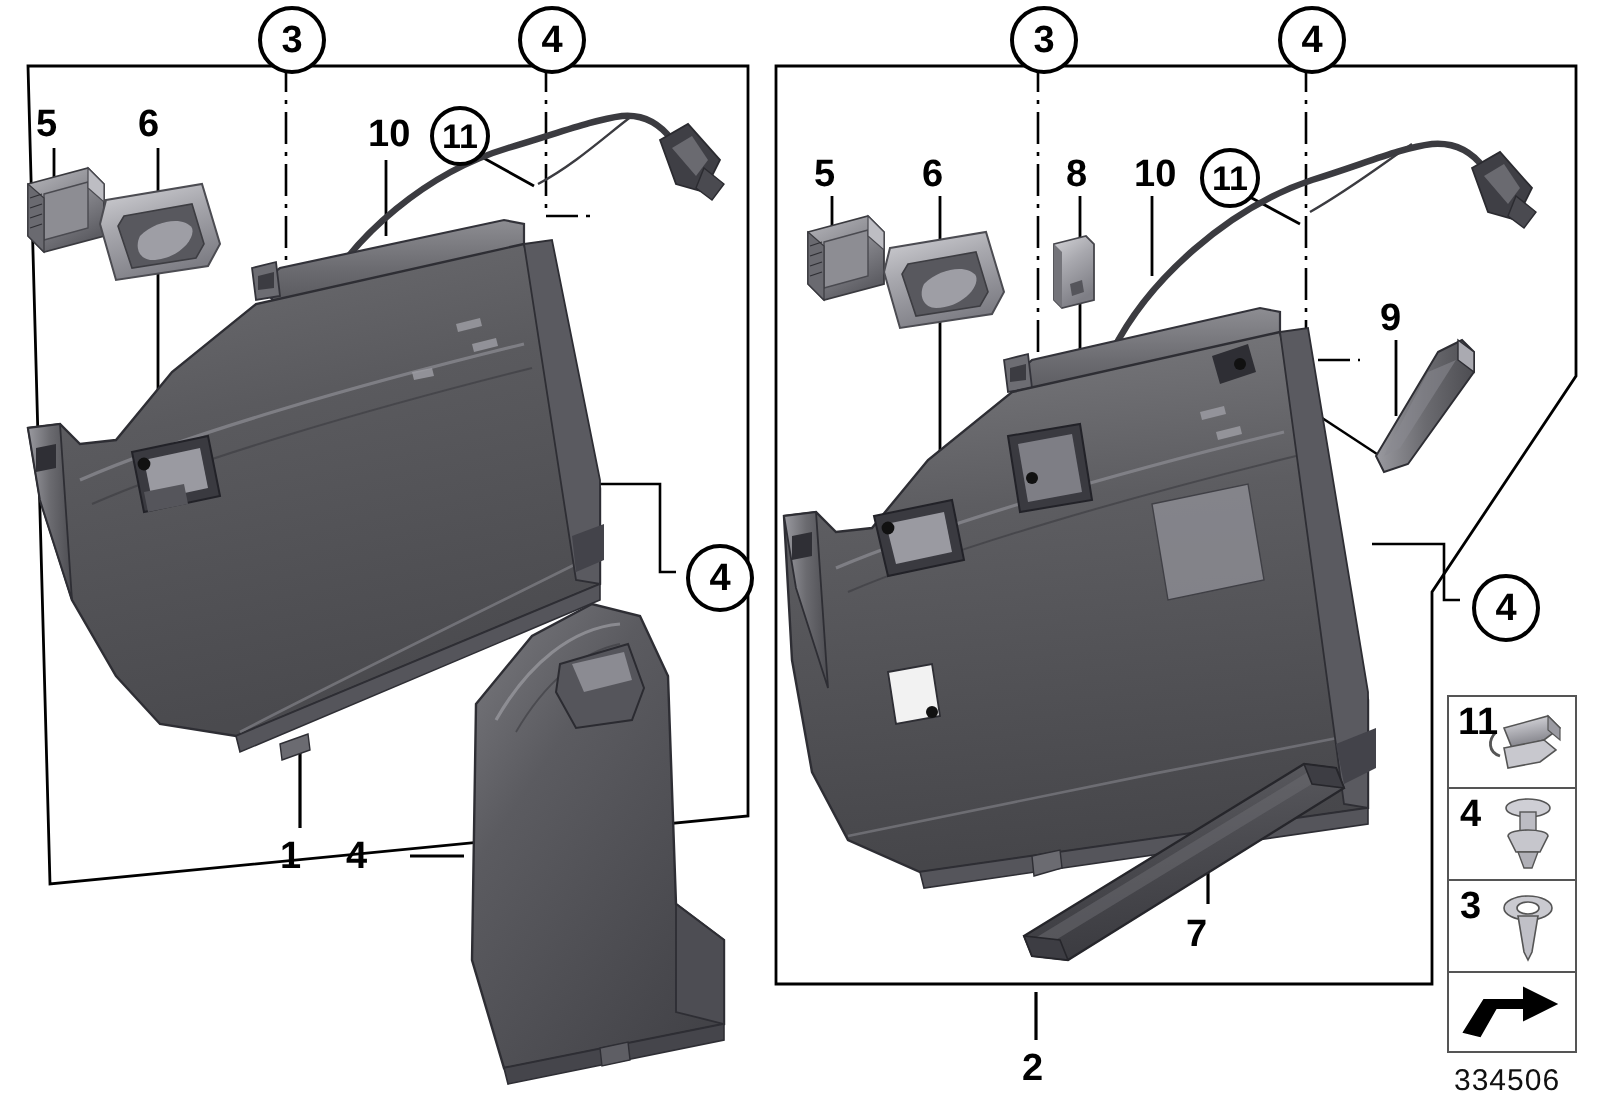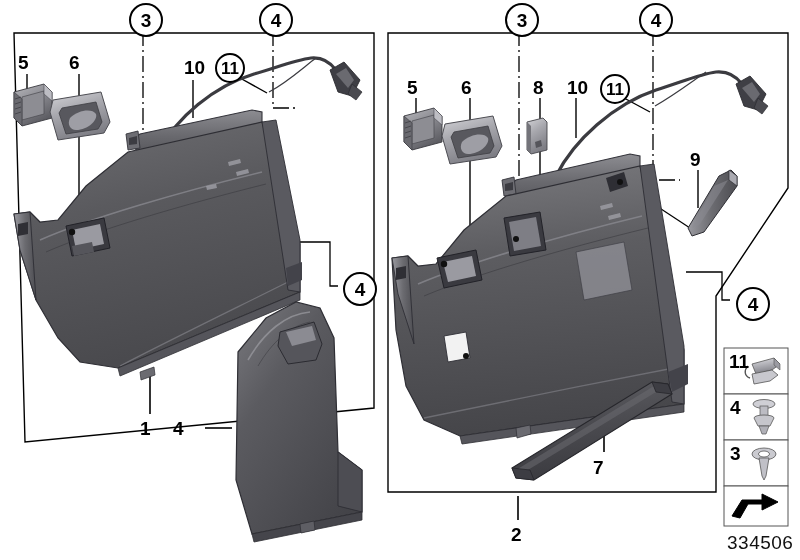--- a/index.html
+++ b/index.html
@@ -38,21 +38,21 @@
     font-size:17px;
     width:26px;height:26px;
     border:2px solid #000;
     border-radius:50%;
     background:#fff;
     display:flex;align-items:center;justify-content:center;
   }
   .legend-num{font-size:19px;}
   .dwg-no{
     position:absolute;
-    font-size:19px;
+    font-size:15px;
     color:#111;
     font-weight:normal;
     letter-spacing:0.5px;
   }
 </style>
 </head>
 <body>
 
 <div id="stage">
 

